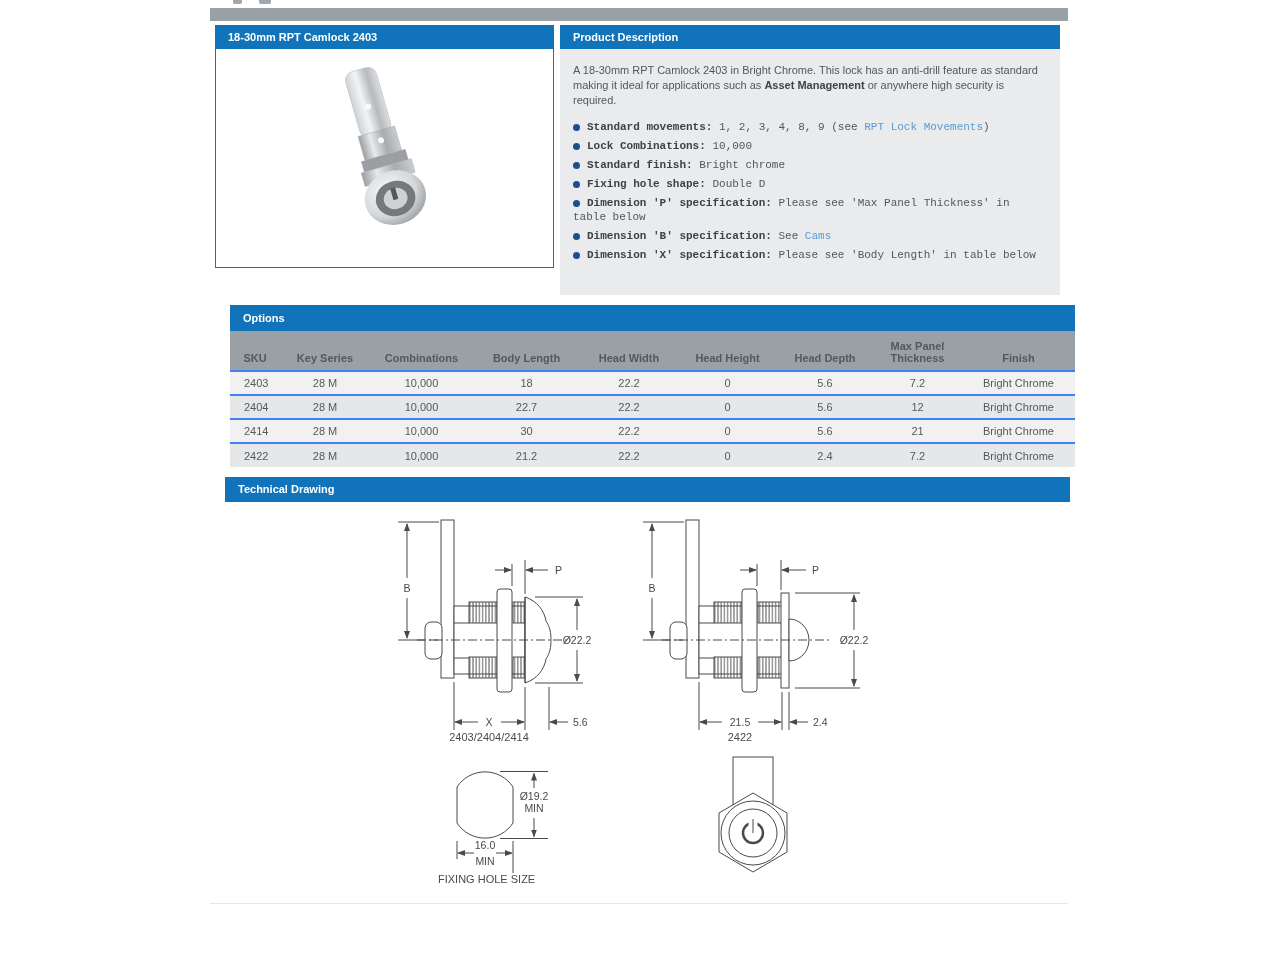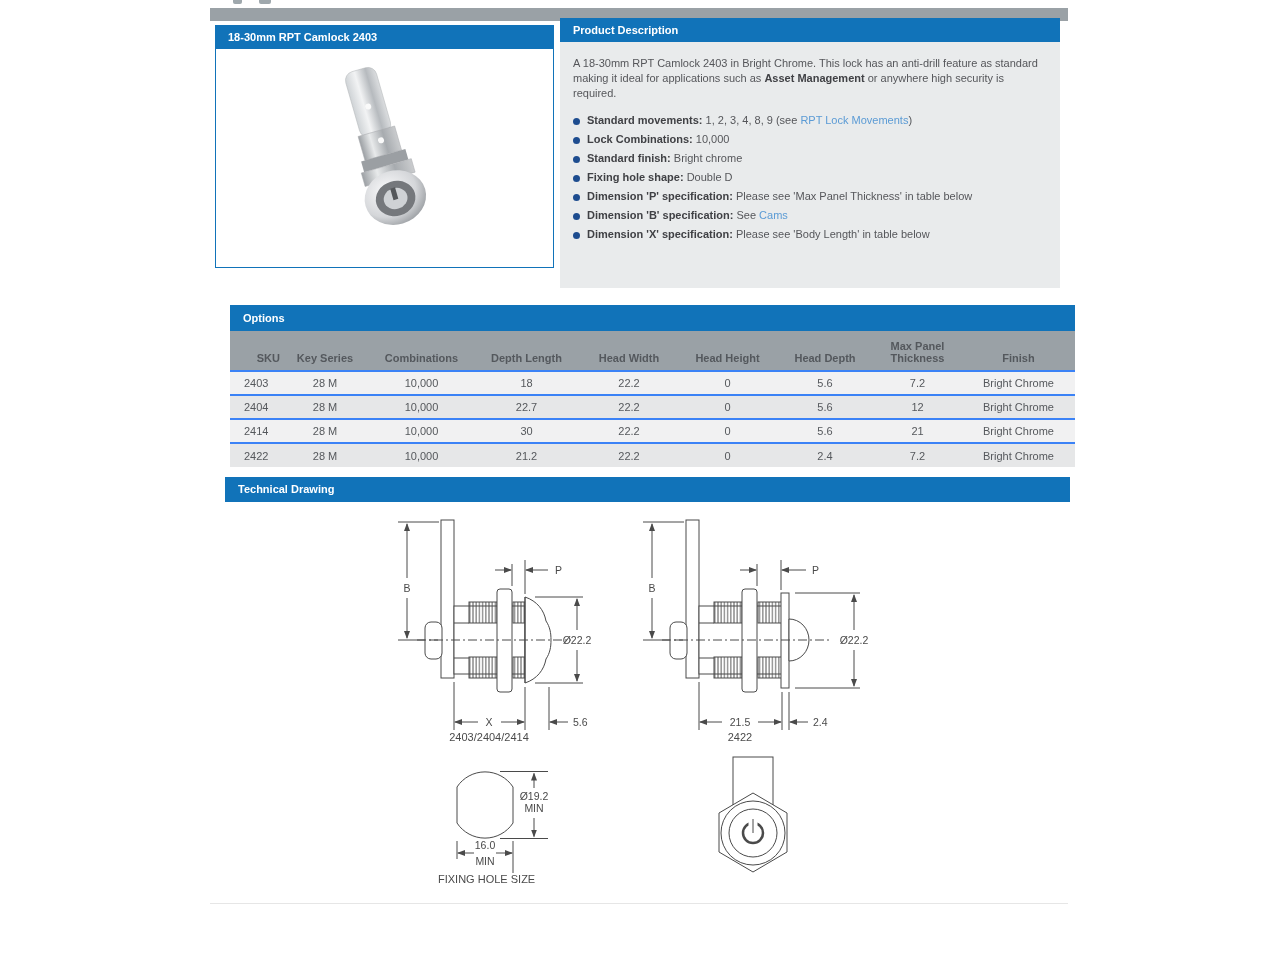--- a/index.html
+++ b/index.html
@@ -6,36 +6,36 @@
   body { width:1280px; height:960px; background:#fff; position:relative;
          font-family:"Liberation Sans", sans-serif; overflow:hidden; }
   .remnant { position:absolute; top:0; height:4px; background:#9fa8ad; border-radius:0 0 2px 2px; }
   .topbar { position:absolute; left:210px; top:8px; width:858px; height:13px; background:#9aa1a6; }
   .panel-hdr { background:#1173b9; color:#fff; font-size:11px; font-weight:bold;
                height:24px; line-height:24px; padding-left:13px; }
   .left-panel { position:absolute; left:215px; top:25px; width:339px; height:243px;
                 border:1px solid #1173b9; background:#fff; }
   .left-panel .panel-hdr { margin:-1px -1px 0 -1px; }
   .img-area { width:337px; height:217px; background:#fff; overflow:hidden; }
-  .right-panel { position:absolute; left:560px; top:18px; width:500px; height:270px; }
+  .right-panel { position:absolute; left:560px; top:25px; width:500px; height:270px; }
   .desc-body { background:#e9ebec; height:246px; padding:14px 20px 0 13px;
                font-size:11px; color:#55565a; }
   .desc-body p { line-height:15px; width:467px; }
   .desc-body b { color:#404145; }
   .spec-list { list-style:none; margin-top:13px; }
-  .spec-list li { margin-bottom:5.5px; line-height:13.5px; }
+  .spec-list li { margin-bottom:5.5px; line-height:13.5px;font-family:Liberation Mono, monospace; }
   .dot { display:inline-block; width:7px; height:7px; border-radius:50%;
          background:#1d4c8f; margin-right:7px; vertical-align:-1px; }
   a.lnk { color:#5b9bd5; text-decoration:none; }
   .options { position:absolute; left:230px; top:305px; width:845px; }
   .options .panel-hdr { height:26px; line-height:26px; }
   table { width:100%; border-collapse:collapse; font-size:11px; color:#55585c; table-layout:fixed; }
   thead th { background:#9aa1a6; color:#54585d; font-weight:bold; height:40px;
              vertical-align:bottom; padding-bottom:6px; text-align:center; }
-  thead th:first-child { text-align:right; padding-left:0; }
+  thead th:first-child { text-align:center; padding-left:0; }
   thead th .wrapblock { display:inline-block; text-align:center; }
   tbody tr { border-top:2px solid #3b82f6; }
   tbody tr:nth-child(odd)  { background:#f1f1f2; }
   tbody tr:nth-child(even) { background:#e6e7e8; }
   td { height:24px; text-align:center; }
   td:first-child { text-align:left; padding-left:14px; }
   .tech-hdr { position:absolute; left:225px; top:477px; width:845px; height:25px; line-height:25px; }
   svg.tdraw { position:absolute; }
   svg.tdraw line, svg.tdraw path.ln { stroke:#4a4a4a; stroke-width:1; fill:none; }
   svg.tdraw .wfill { fill:#fff; stroke:#4a4a4a; stroke-width:1; }
@@ -132,21 +132,21 @@
         <col style="width:99px">
         <col style="width:96px">
         <col style="width:89px">
         <col style="width:113px">
     </colgroup>
     <thead>
       <tr>
         <th>SKU</th>
         <th>Key Series</th>
         <th>Combinations</th>
-        <th>Depth Length</th>
+        <th>Body Length</th>
         <th>Head Width</th>
         <th>Head Height</th>
         <th>Head Depth</th>
         <th><span class="wrapblock">Max Panel Thickness</span></th>
         <th>Finish</th>
       </tr>
     </thead>
     <tbody>
       <tr>
         <td>2403</td>

